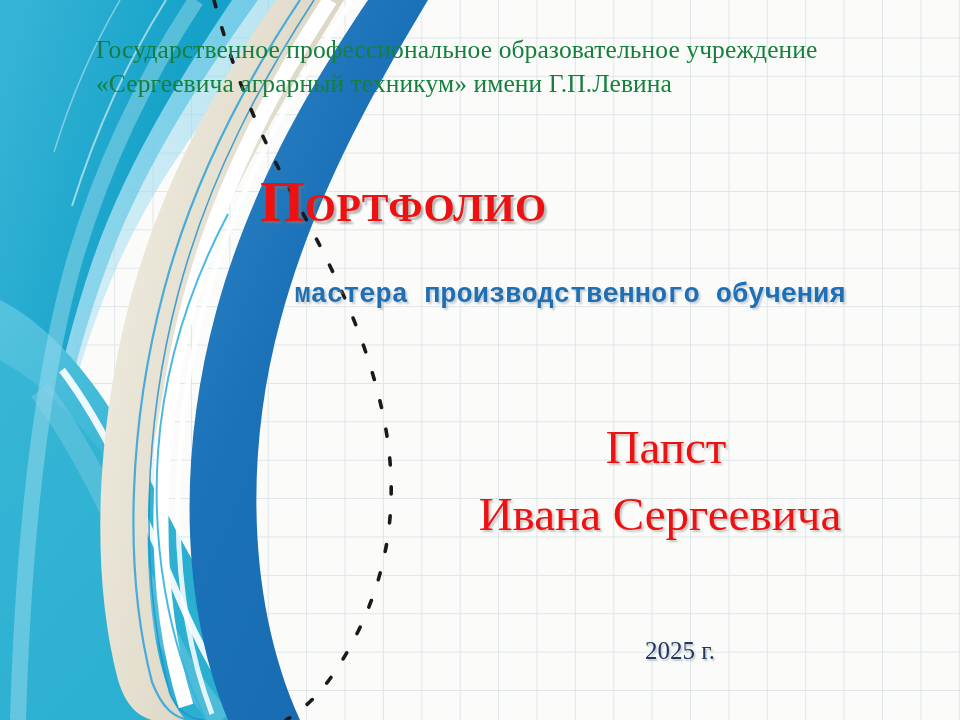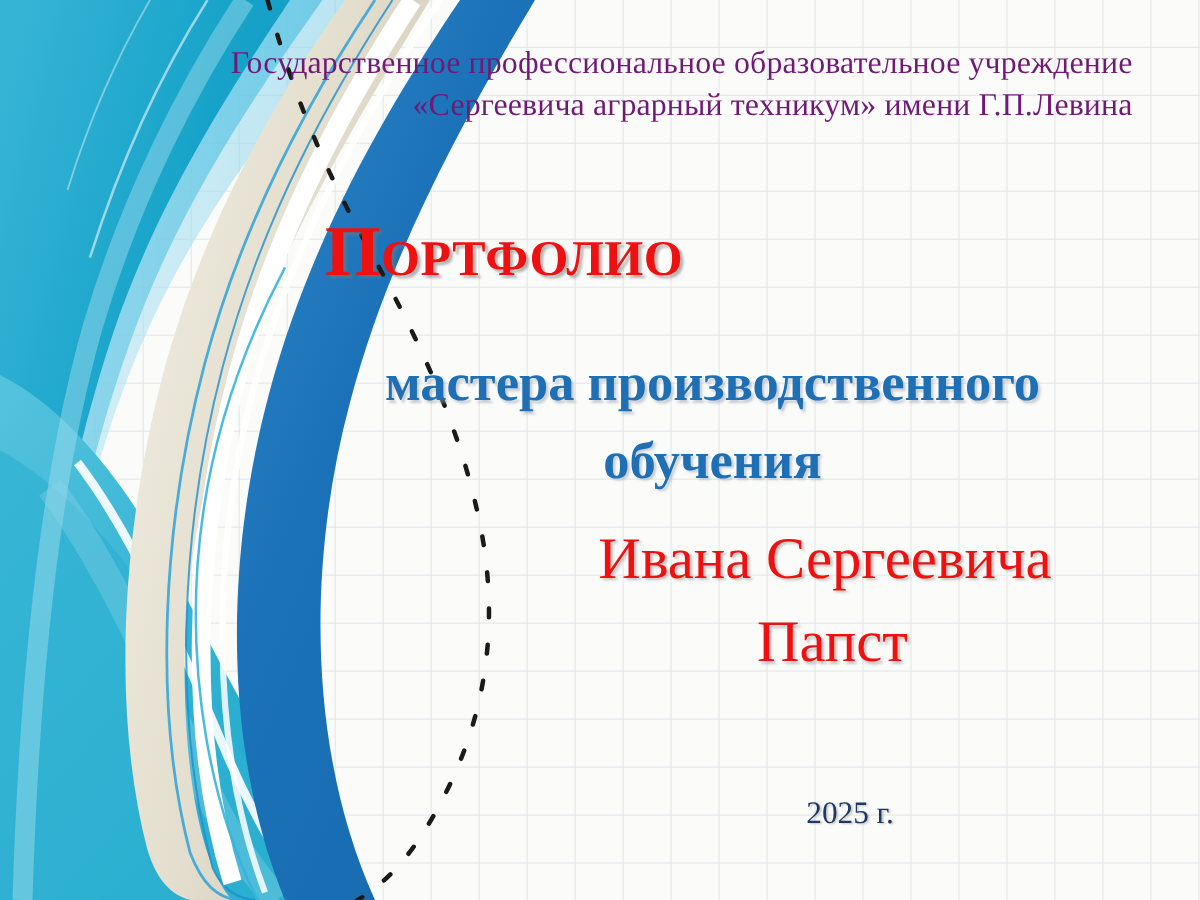--- a/index.html
+++ b/index.html
@@ -42,22 +42,22 @@
   .text-layer {
     position: absolute;
     inset: 0;
   }
 
   .org-header {
     position: absolute;
     left: 96px;
     top: 33px;
     width: 810px;
-    text-align: right;
-    color: #701a75;
+    text-align: left;
+    color: #15803d;
     font-family: "Liberation Serif", serif;
     font-size: 25.5px;
     line-height: 1.33;
     letter-spacing: 0.1px;
   }
   .org-header .line2 { display: block; }
 
   .portfolio-title {
     position: absolute;
     left: 260px;
@@ -74,23 +74,23 @@
     text-shadow: 2.5px 2.5px 2px rgba(120,120,120,0.55);
   }
 
   .subtitle {
     position: absolute;
     left: 270px;
     top: 276px;
     width: 600px;
     text-align: center;
     color: #1F6FB5;
-    font-family: Liberation Serif, serif;
+    font-family: Liberation Mono, monospace;
     font-weight: bold;
-    font-size: 42px;
+    font-size: 27px;
     line-height: 1.48;
     text-shadow: 2px 2px 2px rgba(150,160,175,0.5);
   }
 
   .person-name {
     position: absolute;
     left: 380px;
     top: 414px;
     width: 560px;
     text-align: center;
@@ -206,20 +206,20 @@
     </div>
 
     <div class="portfolio-title">Портфолио</div>
 
     <div class="subtitle">
       <span>мастера производственного</span>
       <span>обучения</span>
     </div>
 
     <div class="person-name">
+      <span class="ln ln-first">Папст</span>
       <span class="ln">Ивана Сергеевича</span>
-      <span class="ln ln-first">Папст</span>
     </div>
 
     <div class="year">2025 г.</div>
 
   </div>
 </div>
 
 </body></html>

